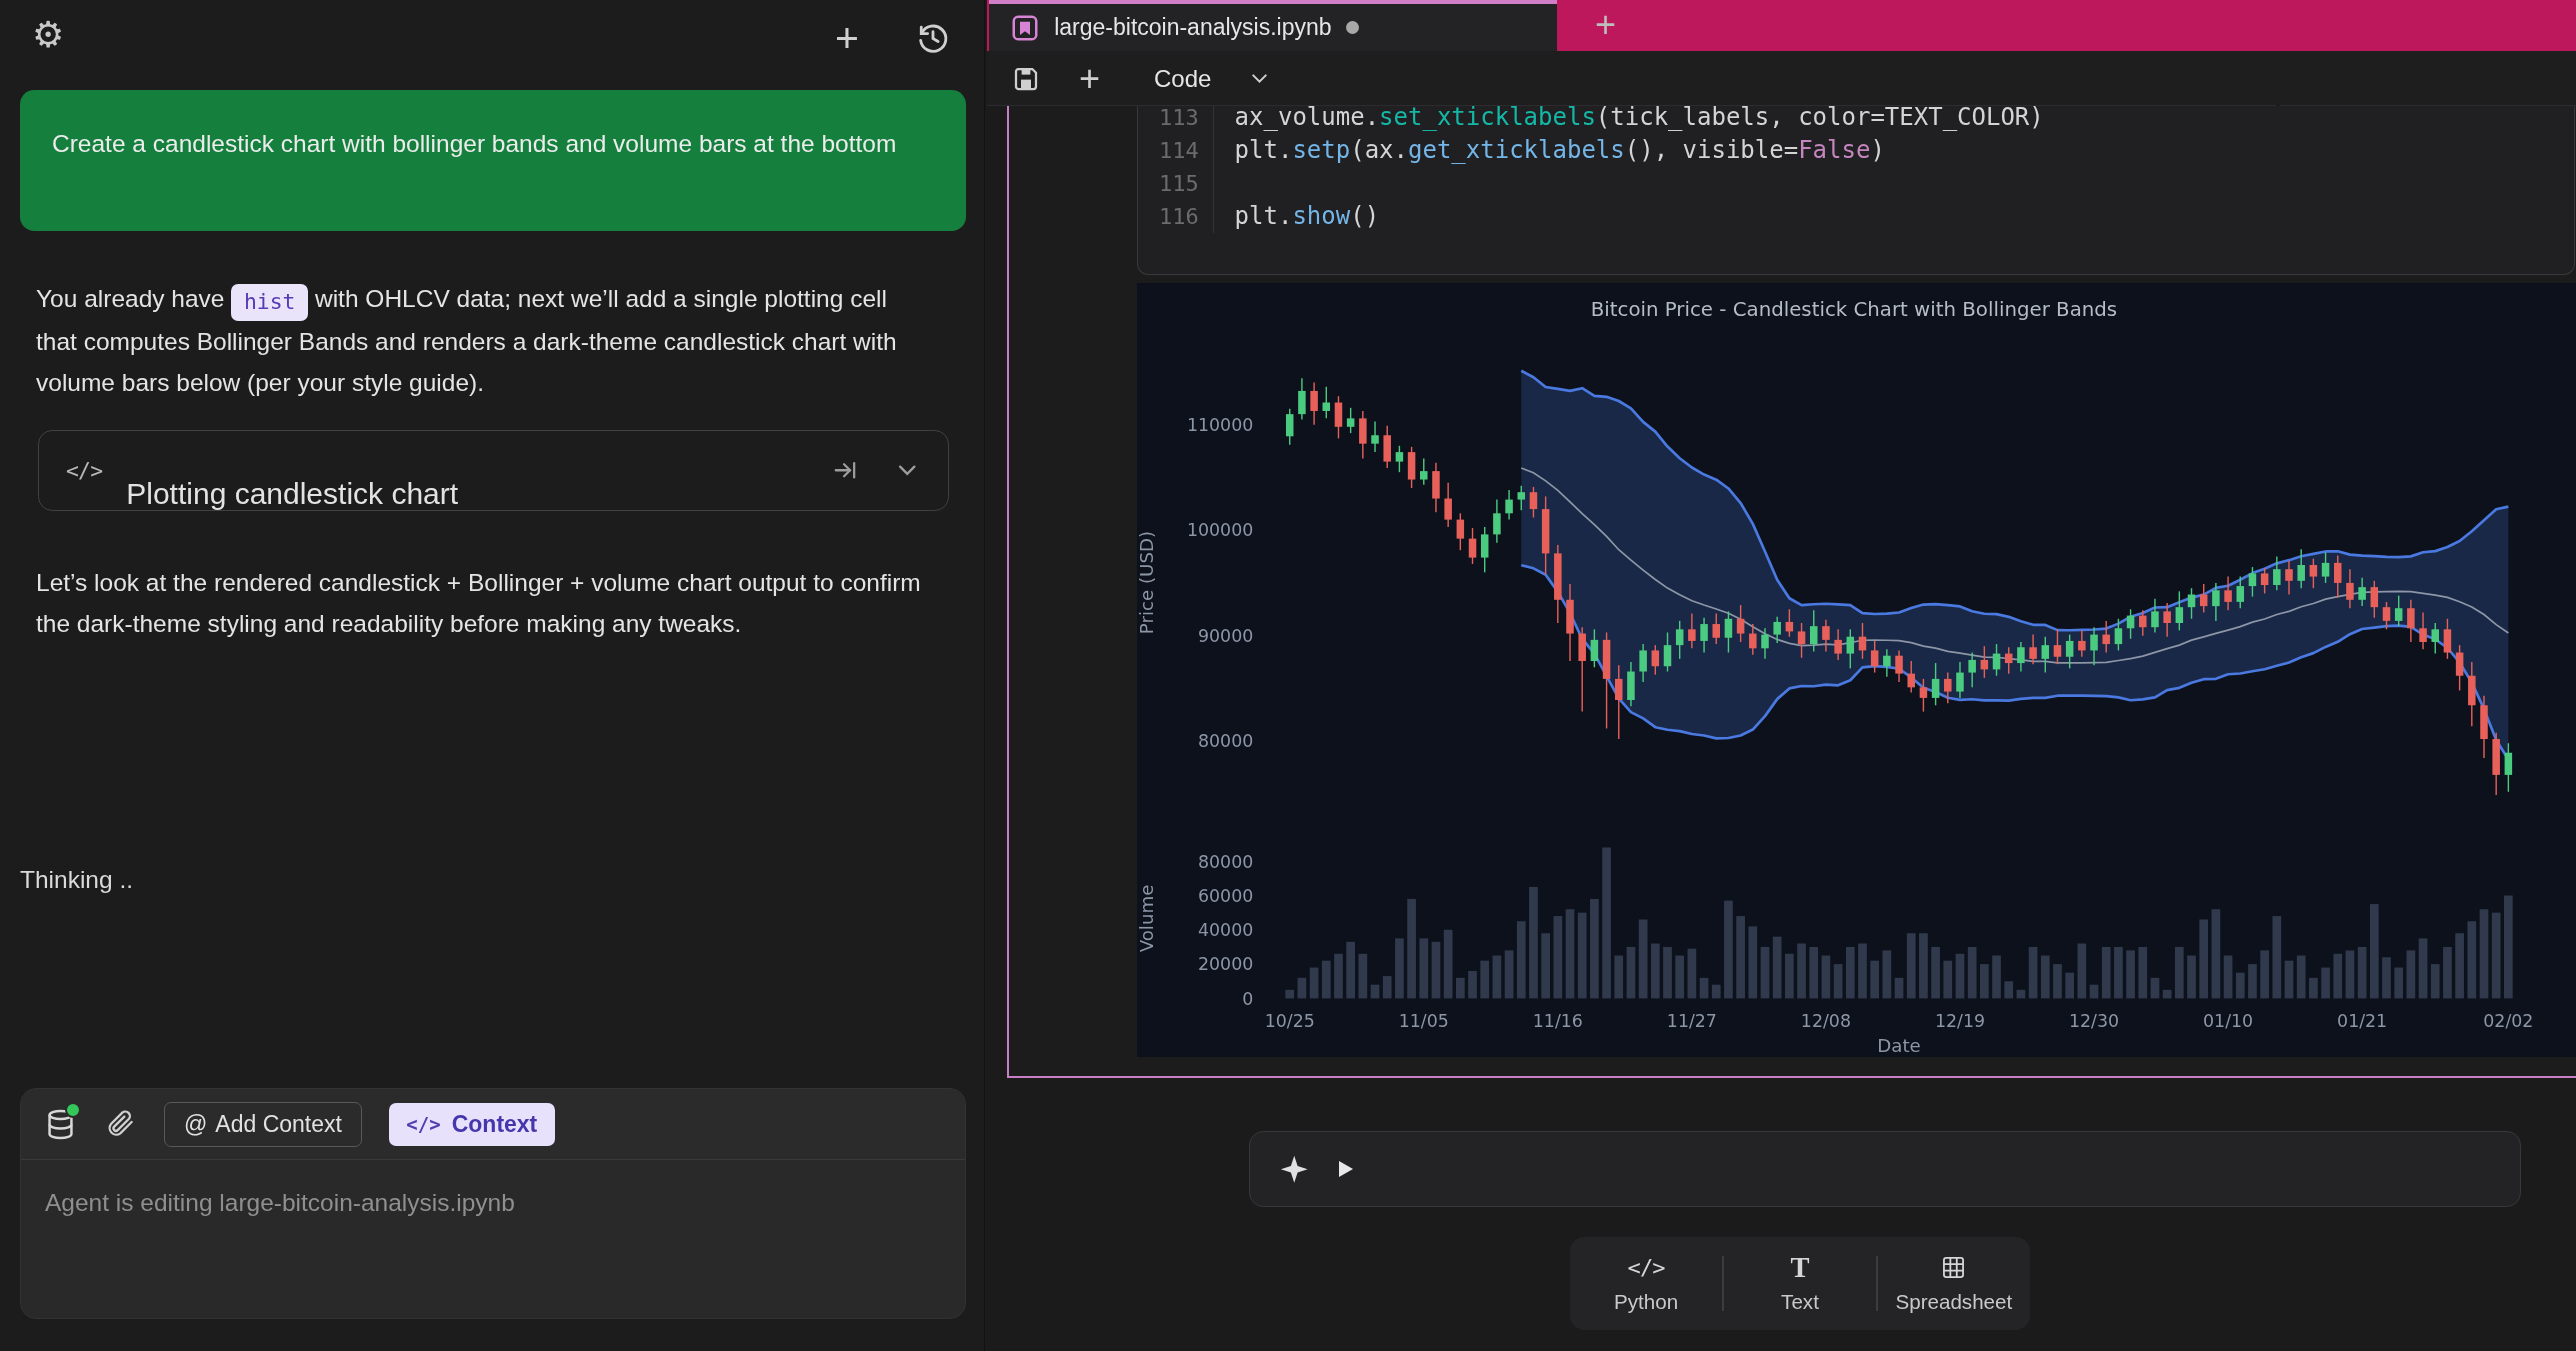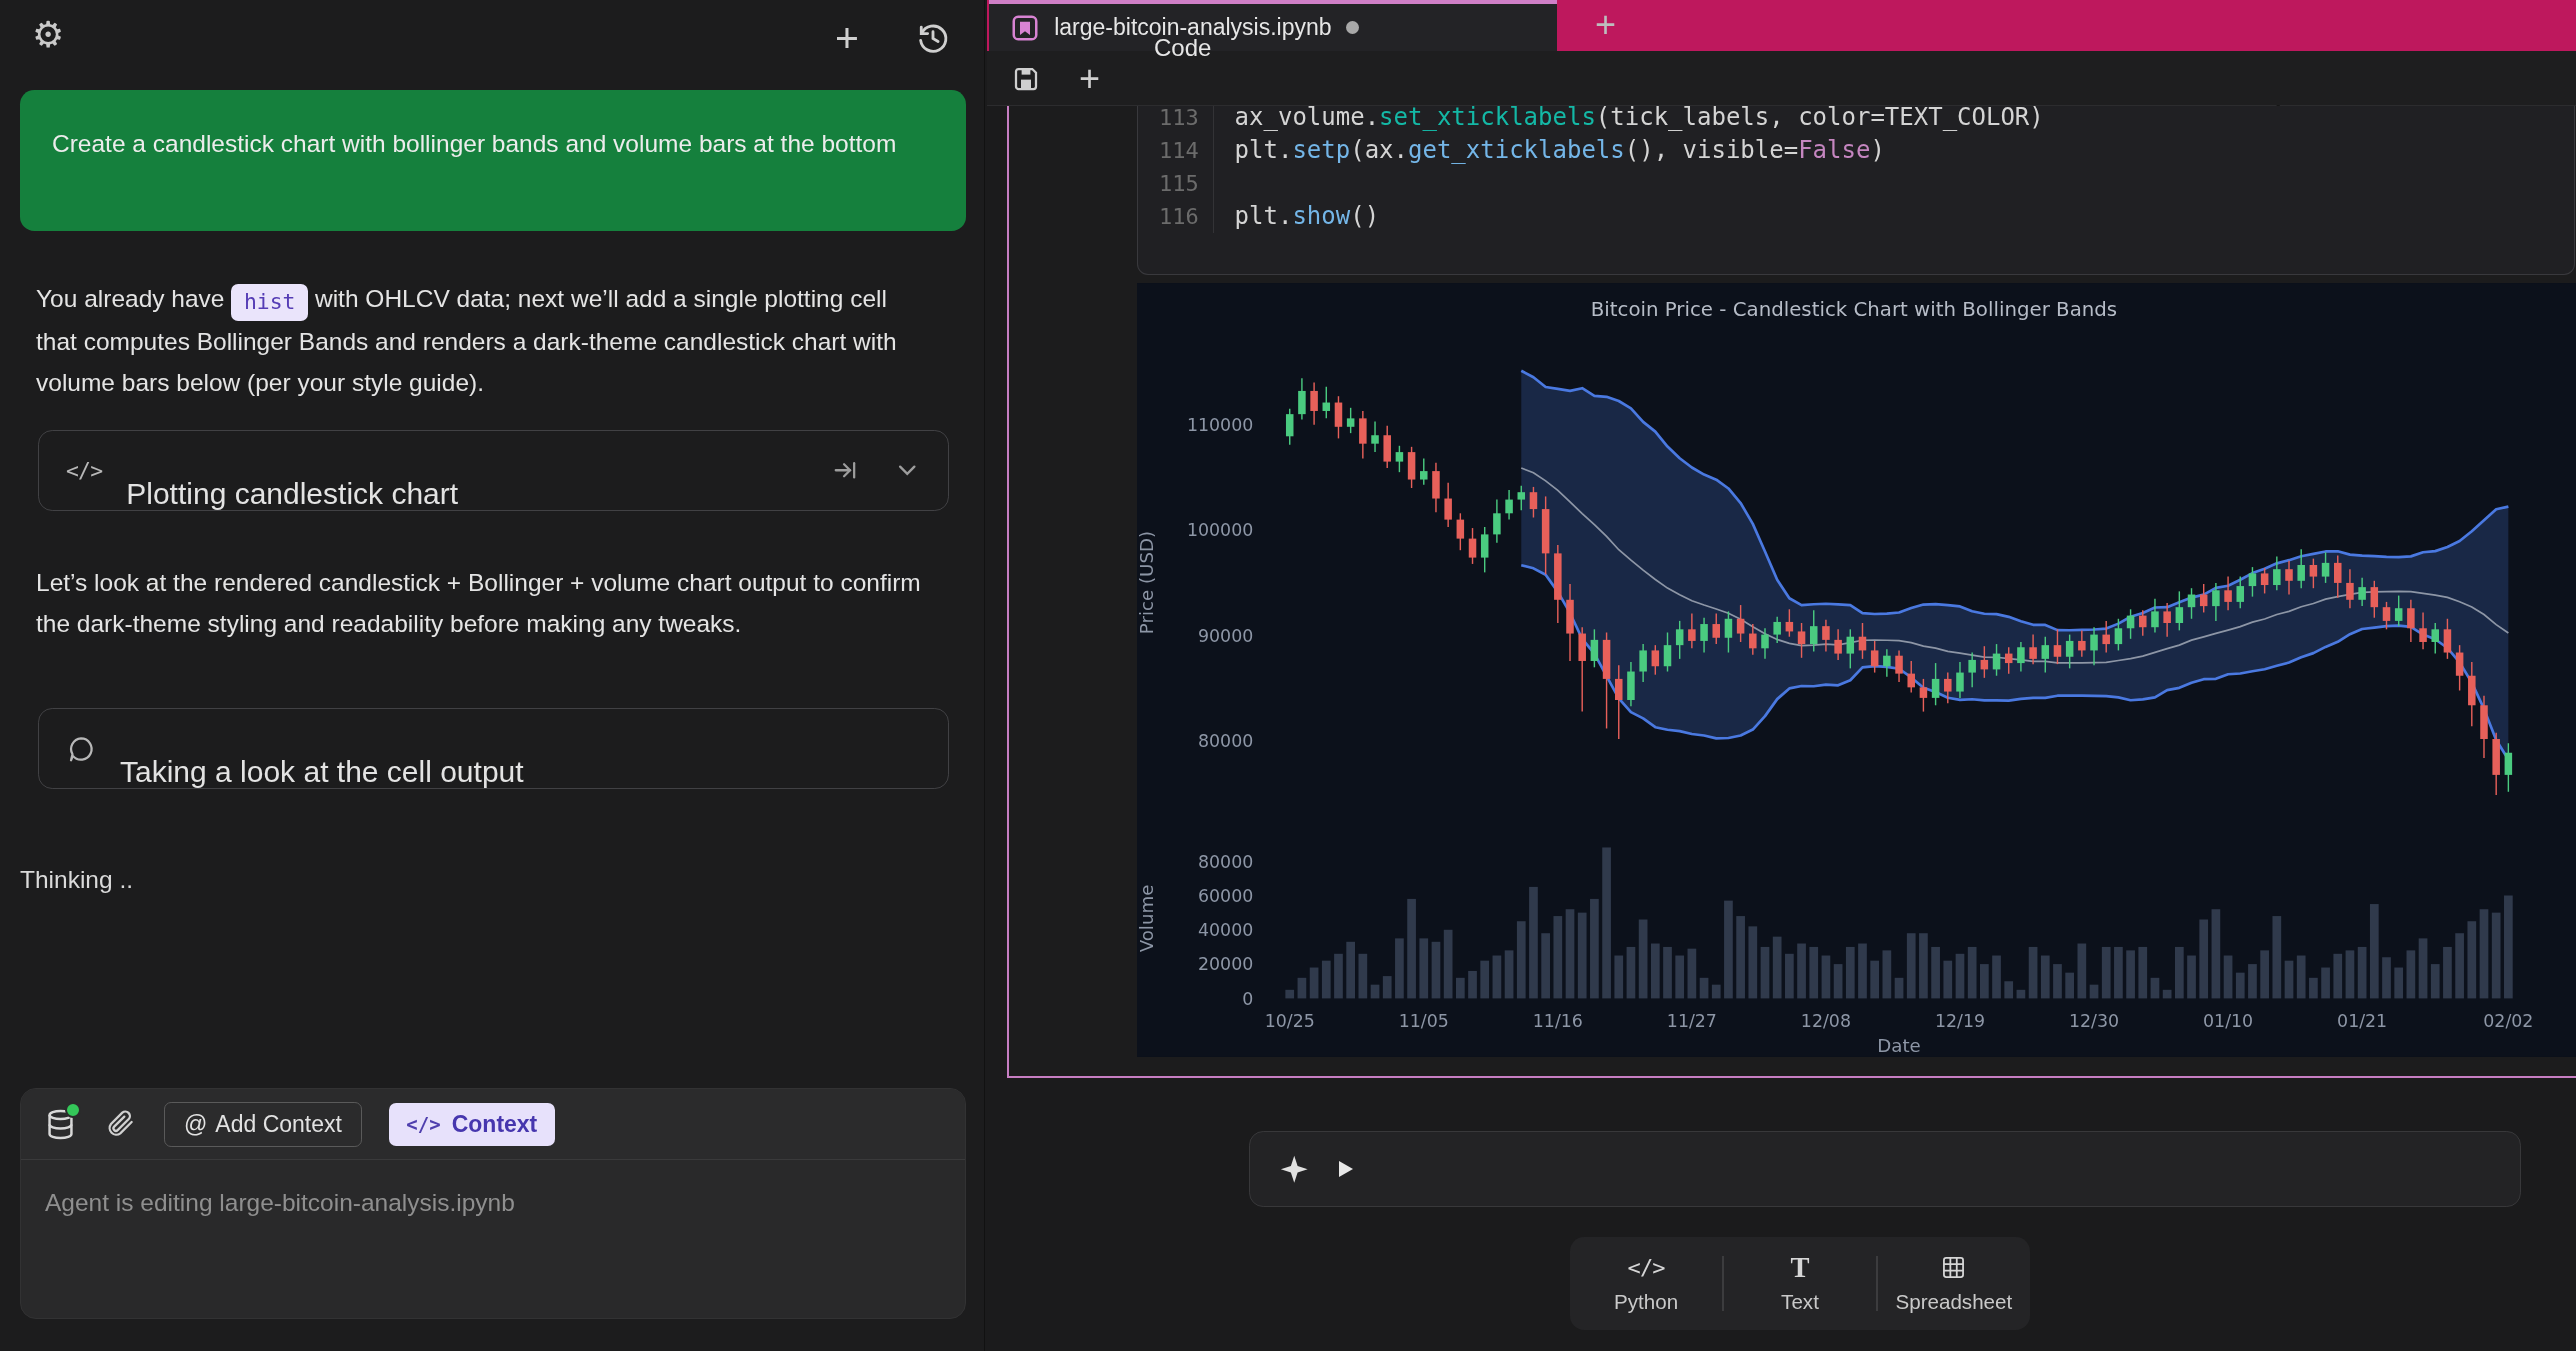--- a/index.html
+++ b/index.html
@@ -56,21 +56,21 @@
   .tab-active { position:absolute; left:2.4px; top:0; width:568px; height:51px; background:#232326;
     border-top:4px solid #cf7fc7; display:flex; align-items:center; gap:14.2px; padding:0 20.6px; }
   .tab-title { font-size:23px; color:#e6e6e6; white-space:nowrap; overflow:hidden; }
   .dirty-dot { width:13.4px; height:13.4px; border-radius:50%; background:#a8a8a8; flex:none; }
   .tab-plus { position:absolute; left:595px; top:1.6px; width:47px; height:47px; display:flex;
     align-items:center; justify-content:center; font-size:36px; color:#bdbdbd; font-weight:300; }
 
   .toolbar { position:absolute; left:0; top:51px; width:100%; height:55px; background:#1e1e1f;
     border-bottom:1.6px solid #2c2c2e; }
   .tb-left { position:absolute; left:24px; top:0; height:55px; display:flex; align-items:center; gap:38px; }
-  .tb-code-dd { display:flex; align-items:center; gap:36px; margin-left:16px;flex-direction:column; }
+  .tb-code-dd { display:flex; align-items:center; gap:36px; margin-left:16px; }
   .tb-code-label { font-size:24px; color:#e6e6e6; }
   .pill { position:absolute; top:56px; height:43px; background:#f2d7ee; border-radius:8px;
     display:flex; align-items:center; justify-content:center; gap:14.2px; padding:0 20.6px; }
   .pill .pl-label { font-size:23px; color:#161616; font-weight:600; }
   .pill .pl-div { width:1.6px; height:27px; background:rgba(60,20,55,0.25); }
   #run-pill { left:1153px; width:241px; }
   #appmode-pill { left:1433px; width:149px; }
 
   .notebook { position:absolute; left:20px; top:106px; width:1570px; height:972px;
     background:#1c1c1d; border-left:2.4px solid #c77ec2; border-bottom:2.4px solid #c77ec2; }
@@ -140,26 +140,20 @@
           </g>
         </svg>
         <svg class="ic" width="28.5" height="28.5" viewBox="0 0 24 24">
           <path d="M6 9 L12 15 L18 9" fill="none" stroke="#9d9d9d" stroke-width="2" stroke-linecap="round"></path>
         </svg>
       </span>
     </div>
 
     <div class="para" style="top:562px;">Let’s look at the rendered candlestick + Bollinger + volume chart output to confirm the dark-theme styling and readability before making any tweaks.</div>
 
-    <div class="tool-card" style="top:708px;">
-      <svg class="ic" width="30" height="30" viewBox="0 0 24 24">
-        <path d="M12 3.5 a8.5 8.5 0 1 1 -6.5 14 L4 21 l1.2 -4.8 A8.5 8.5 0 0 1 12 3.5 Z" fill="none" stroke="#b8b8b8" stroke-width="1.8" stroke-linejoin="round"></path>
-      </svg>
-      <span class="tc-label">Taking a look at the cell output</span>
-    </div>
 
     <div class="thinking">Thinking ..</div>
 
     <div class="composer">
       <div class="composer-head">
         <div class="db-wrap">
           <svg class="ic" width="35" height="35" viewBox="0 0 24 24">
             <g fill="none" stroke="#d8d8d8" stroke-width="1.7">
               <ellipse cx="12" cy="5.5" rx="7.5" ry="2.8"></ellipse>
               <path d="M4.5 5.5 V12 c0 1.6 3.35 2.8 7.5 2.8 s7.5 -1.2 7.5 -2.8 V5.5"></path>

